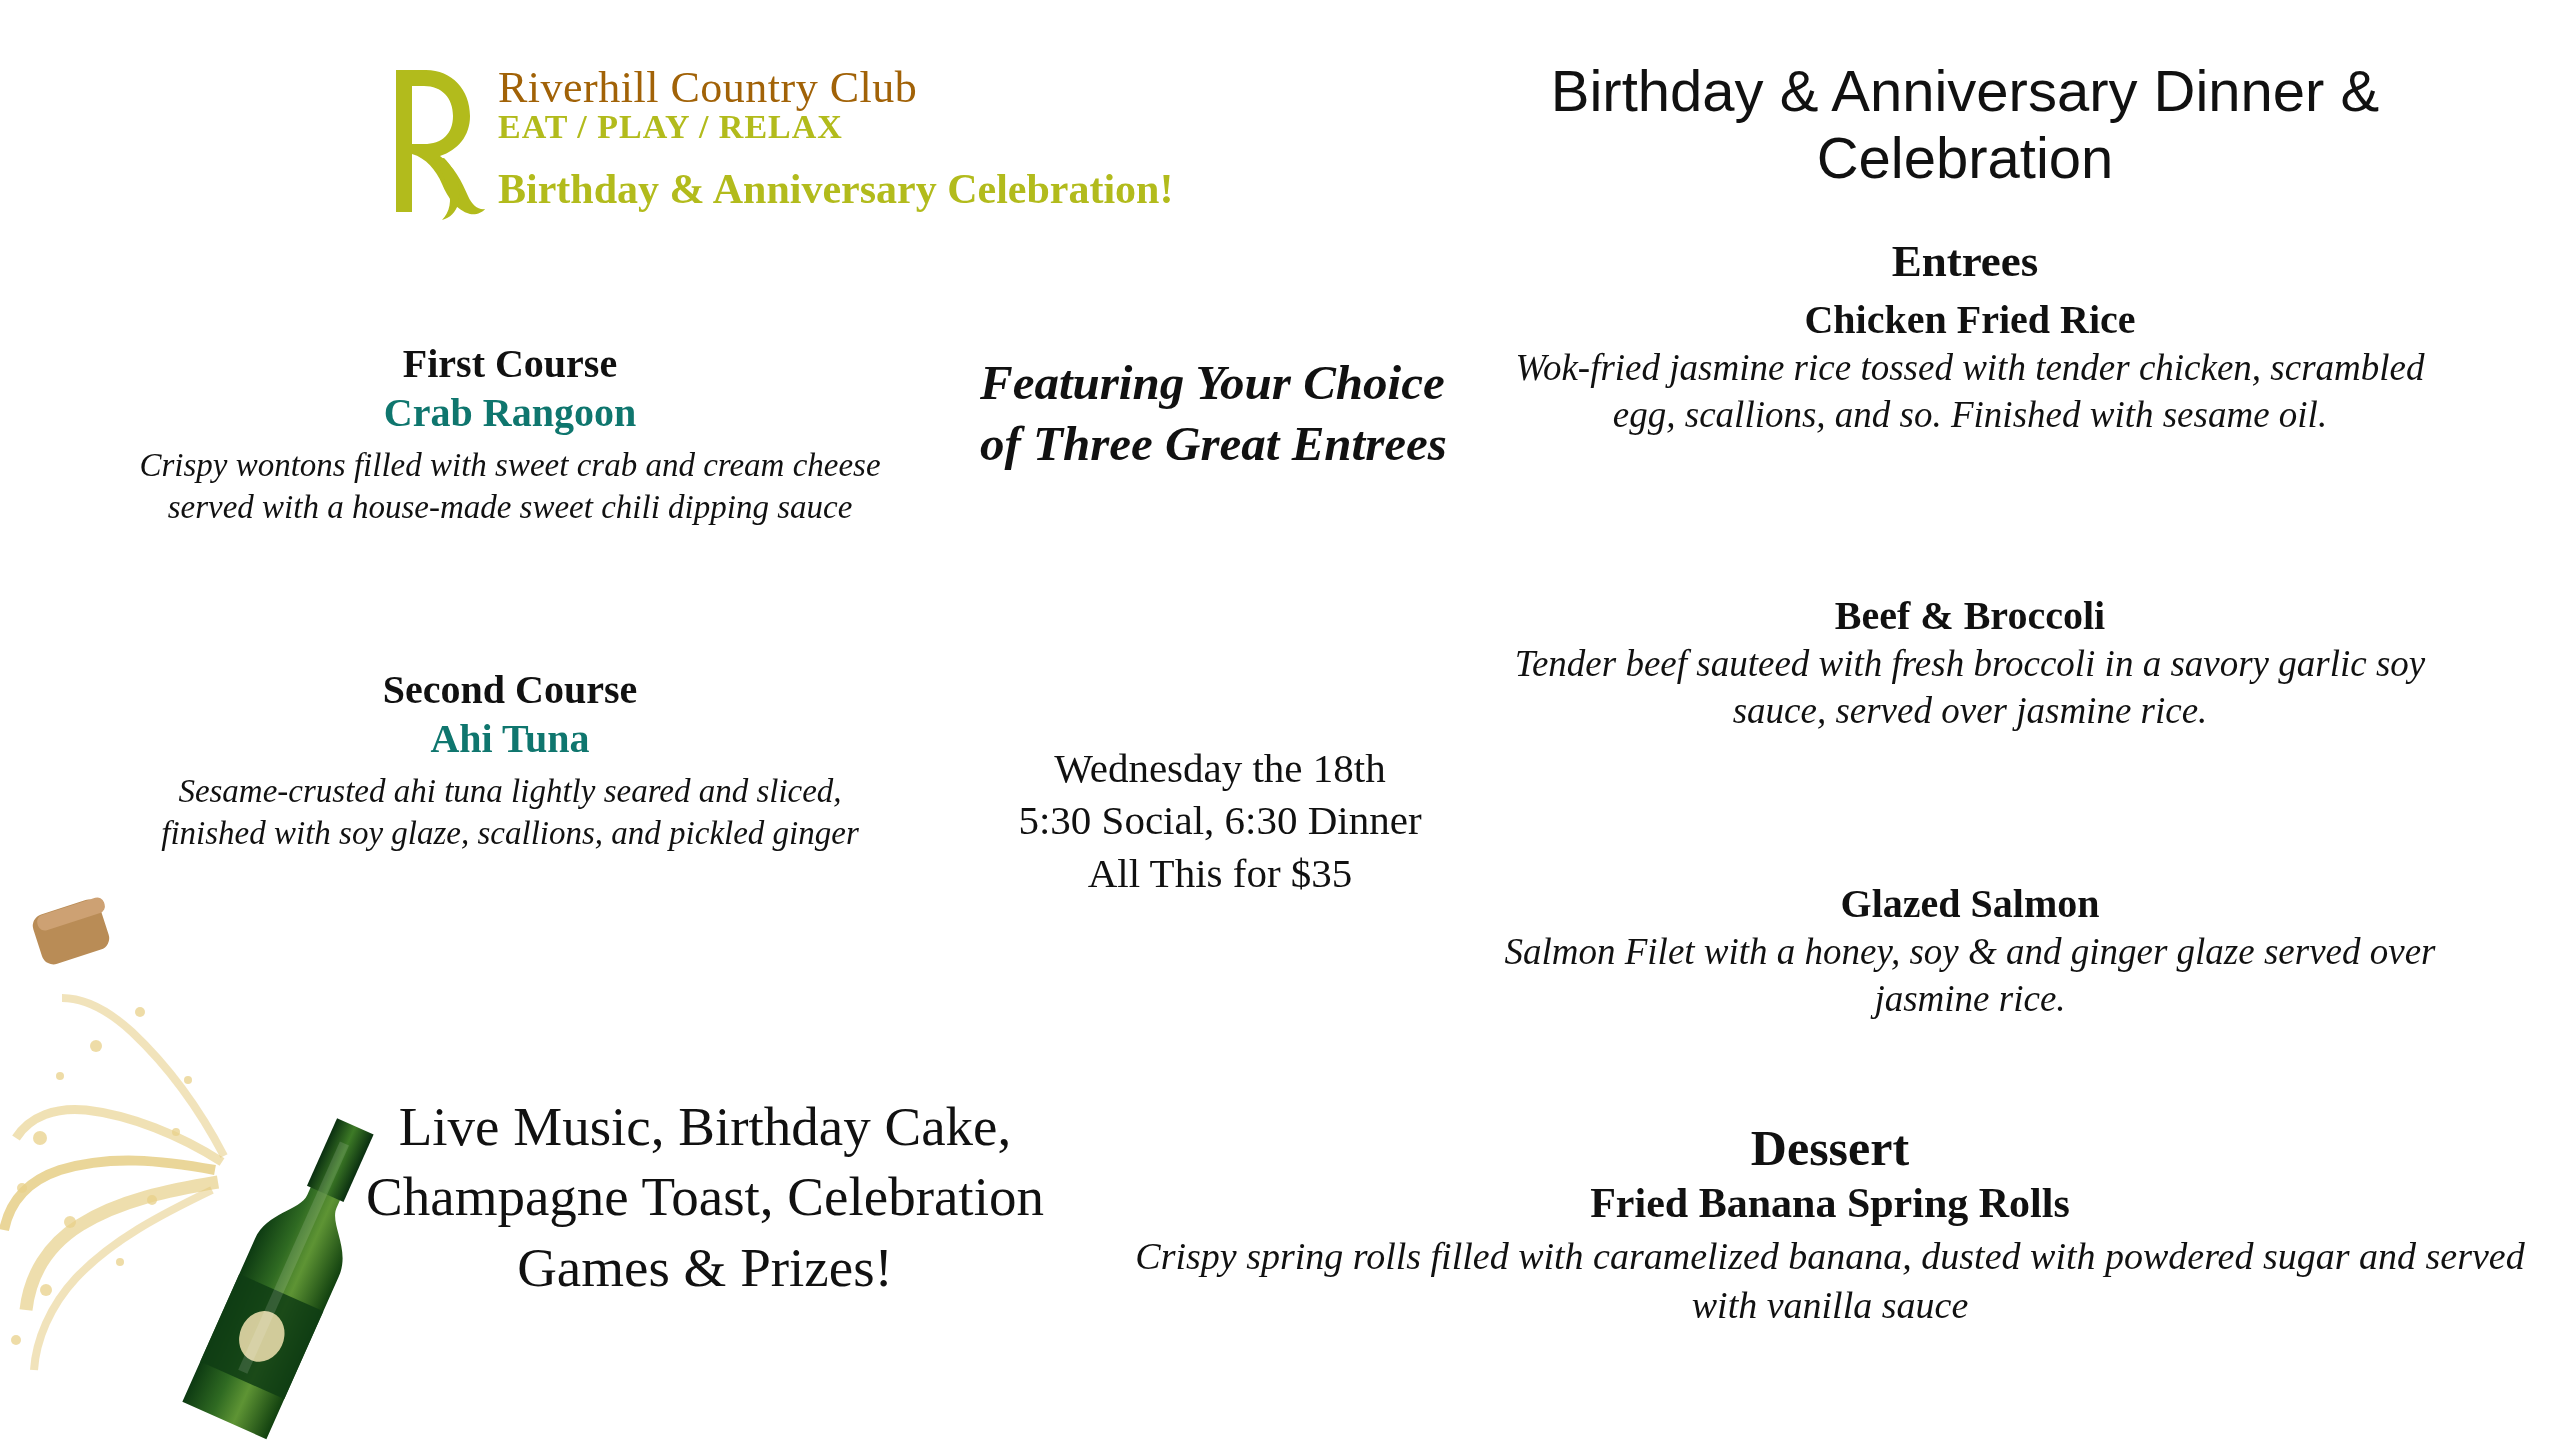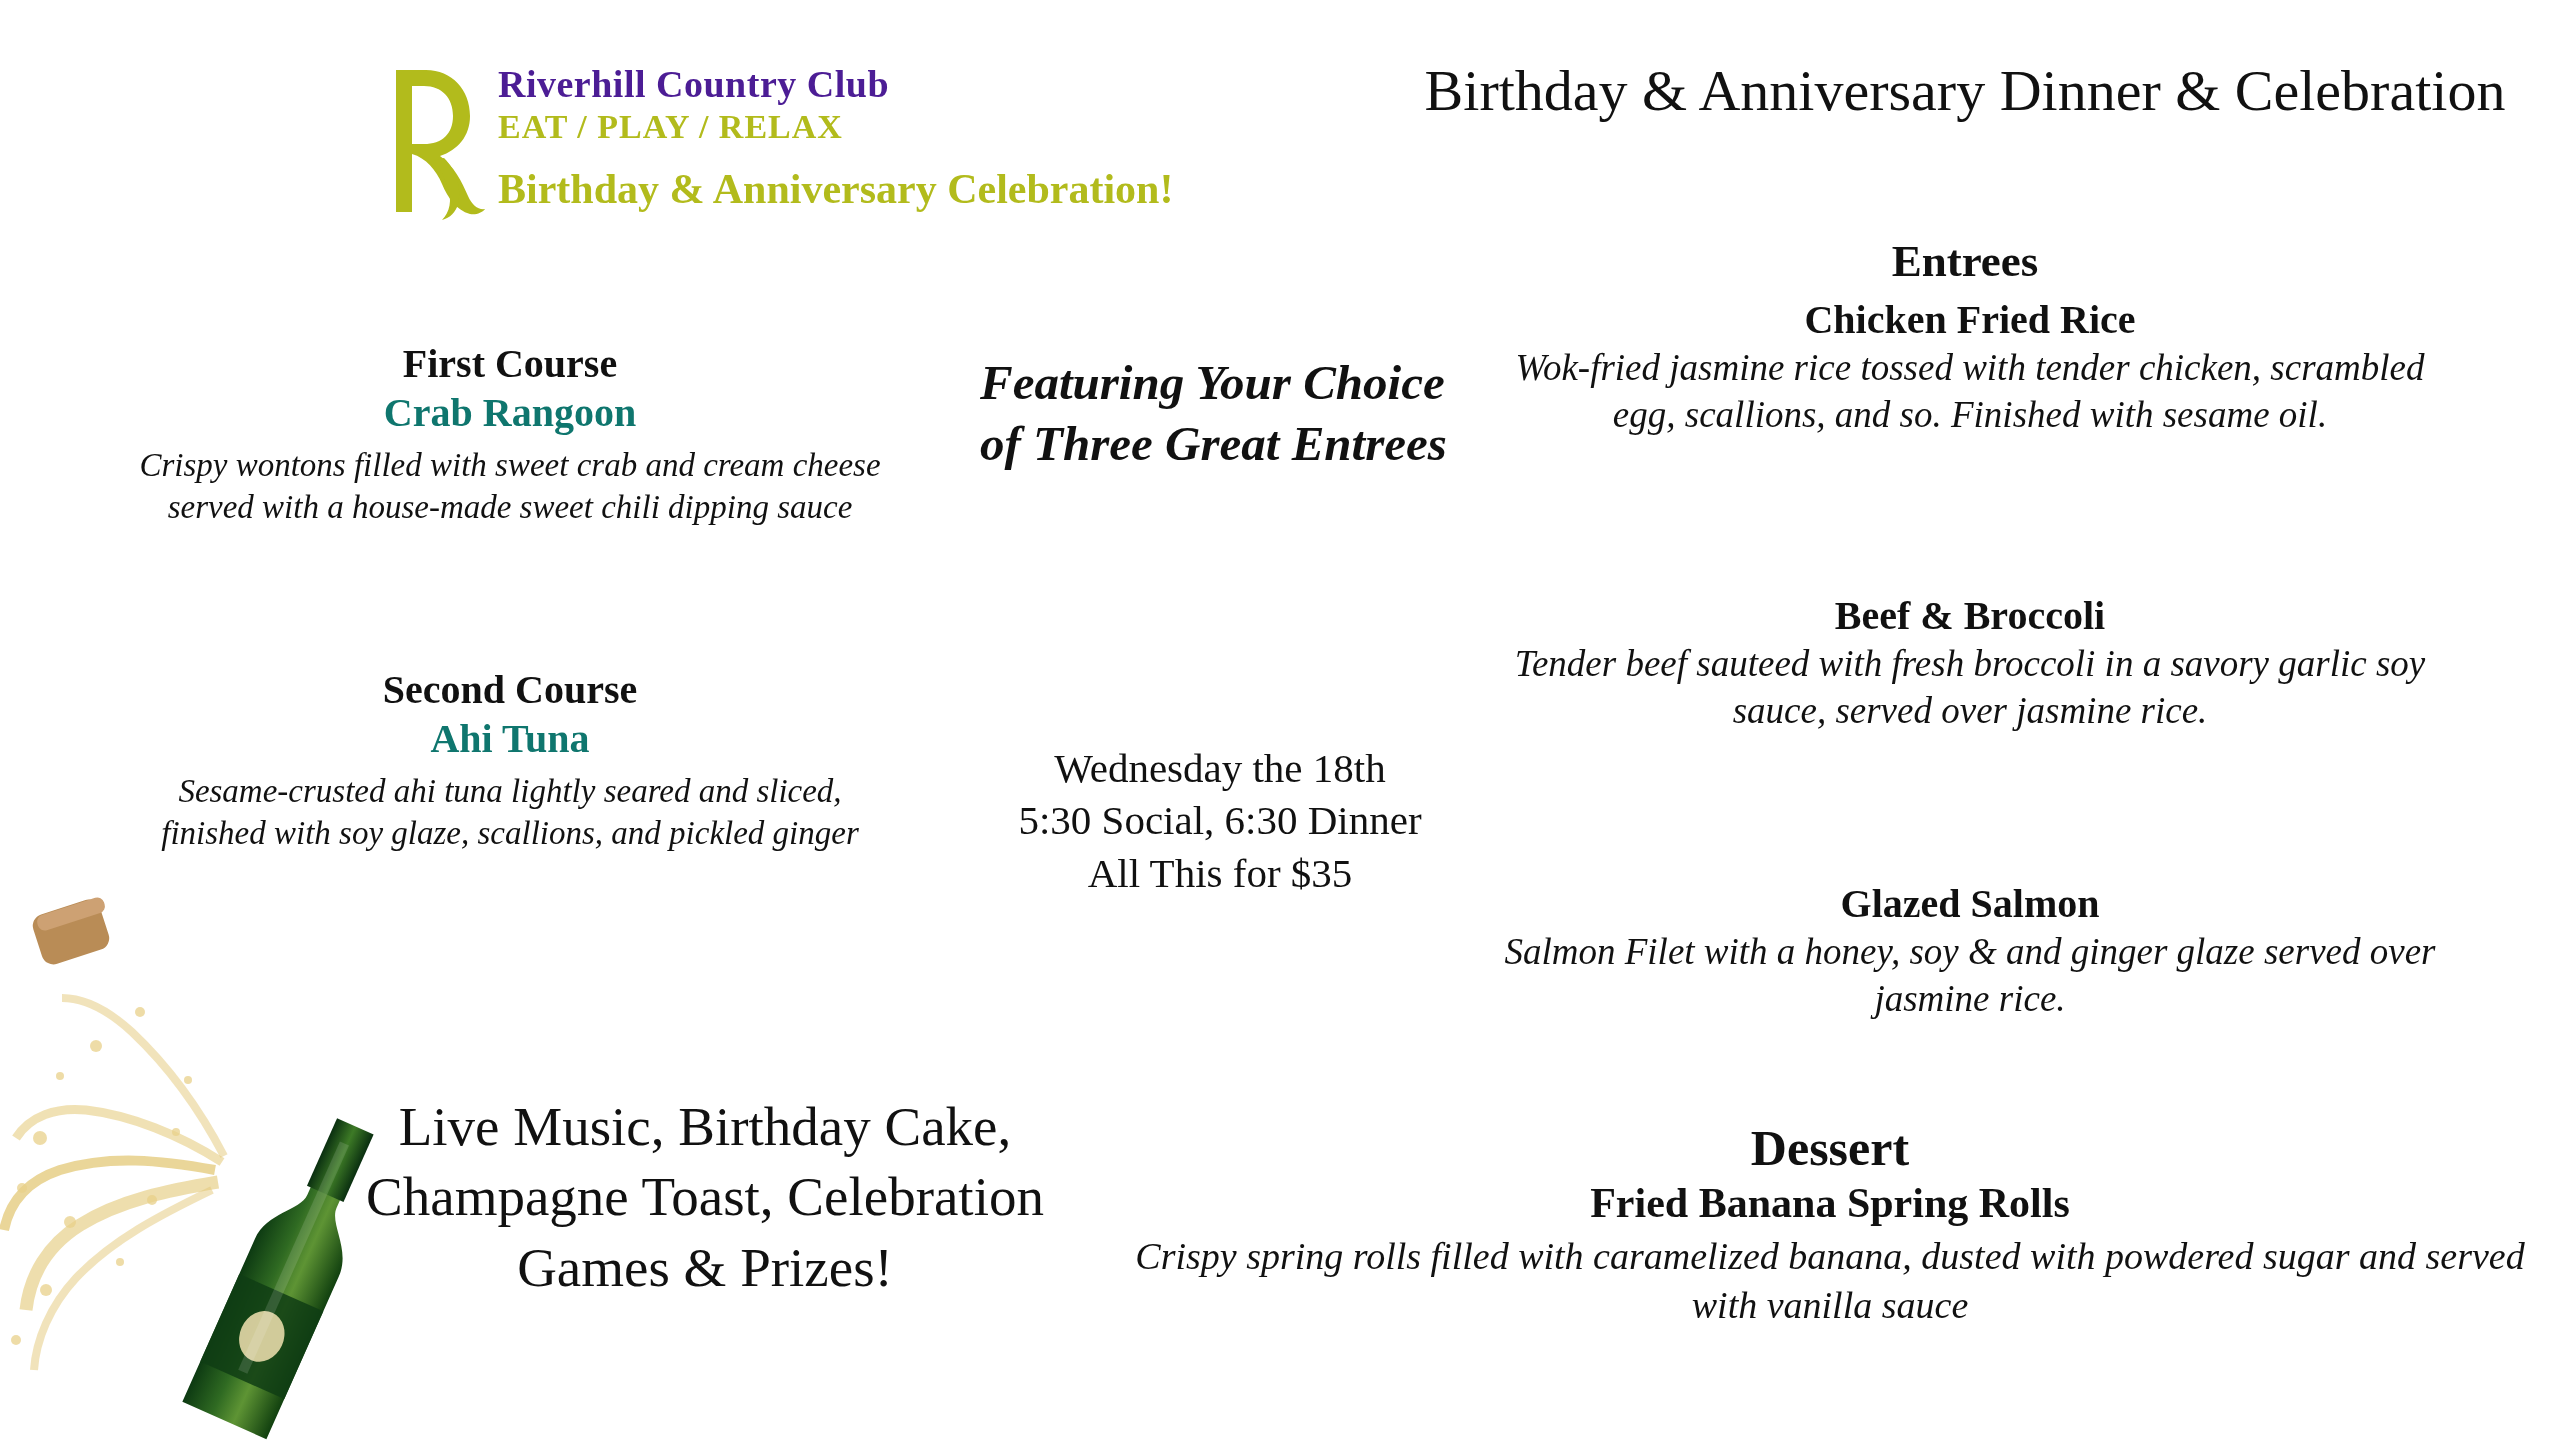--- a/index.html
+++ b/index.html
@@ -30,24 +30,24 @@
     top: 10px;
     width: 110px;
     height: 160px;
   }
   #logo-mark svg { display: block; }
   #club-name {
     position: absolute;
     left: 120px;
     top: 10px;
     font-family: "Liberation Serif", serif;
-    font-weight: bold;
-    font-size: 38px;
+    font-weight: normal;
+    font-size: 44px;
     letter-spacing: 0.5px;
-    color: #4c1d95;
+    color: #a16207;
     white-space: nowrap;
   }
   #club-tagline {
     position: absolute;
     left: 120px;
     top: 56px;
     font-family: "Liberation Serif", serif;
     font-weight: bold;
     font-size: 34px;
     letter-spacing: 1px;
@@ -65,21 +65,21 @@
     white-space: nowrap;
   }
 
   
   #headline {
     position: absolute;
     left: 1420px;
     top: 58px;
     width: 1090px;
     text-align: center;
-    font-family: Liberation Serif, serif;
+    font-family: Liberation Sans, sans-serif;
     font-size: 58px;
     line-height: 1.15;
     color: #111;
   }
 
   
   .course-block { position: absolute; text-align: center; }
   .course-title {
     font-family: "Liberation Serif", serif;
     font-weight: bold;

